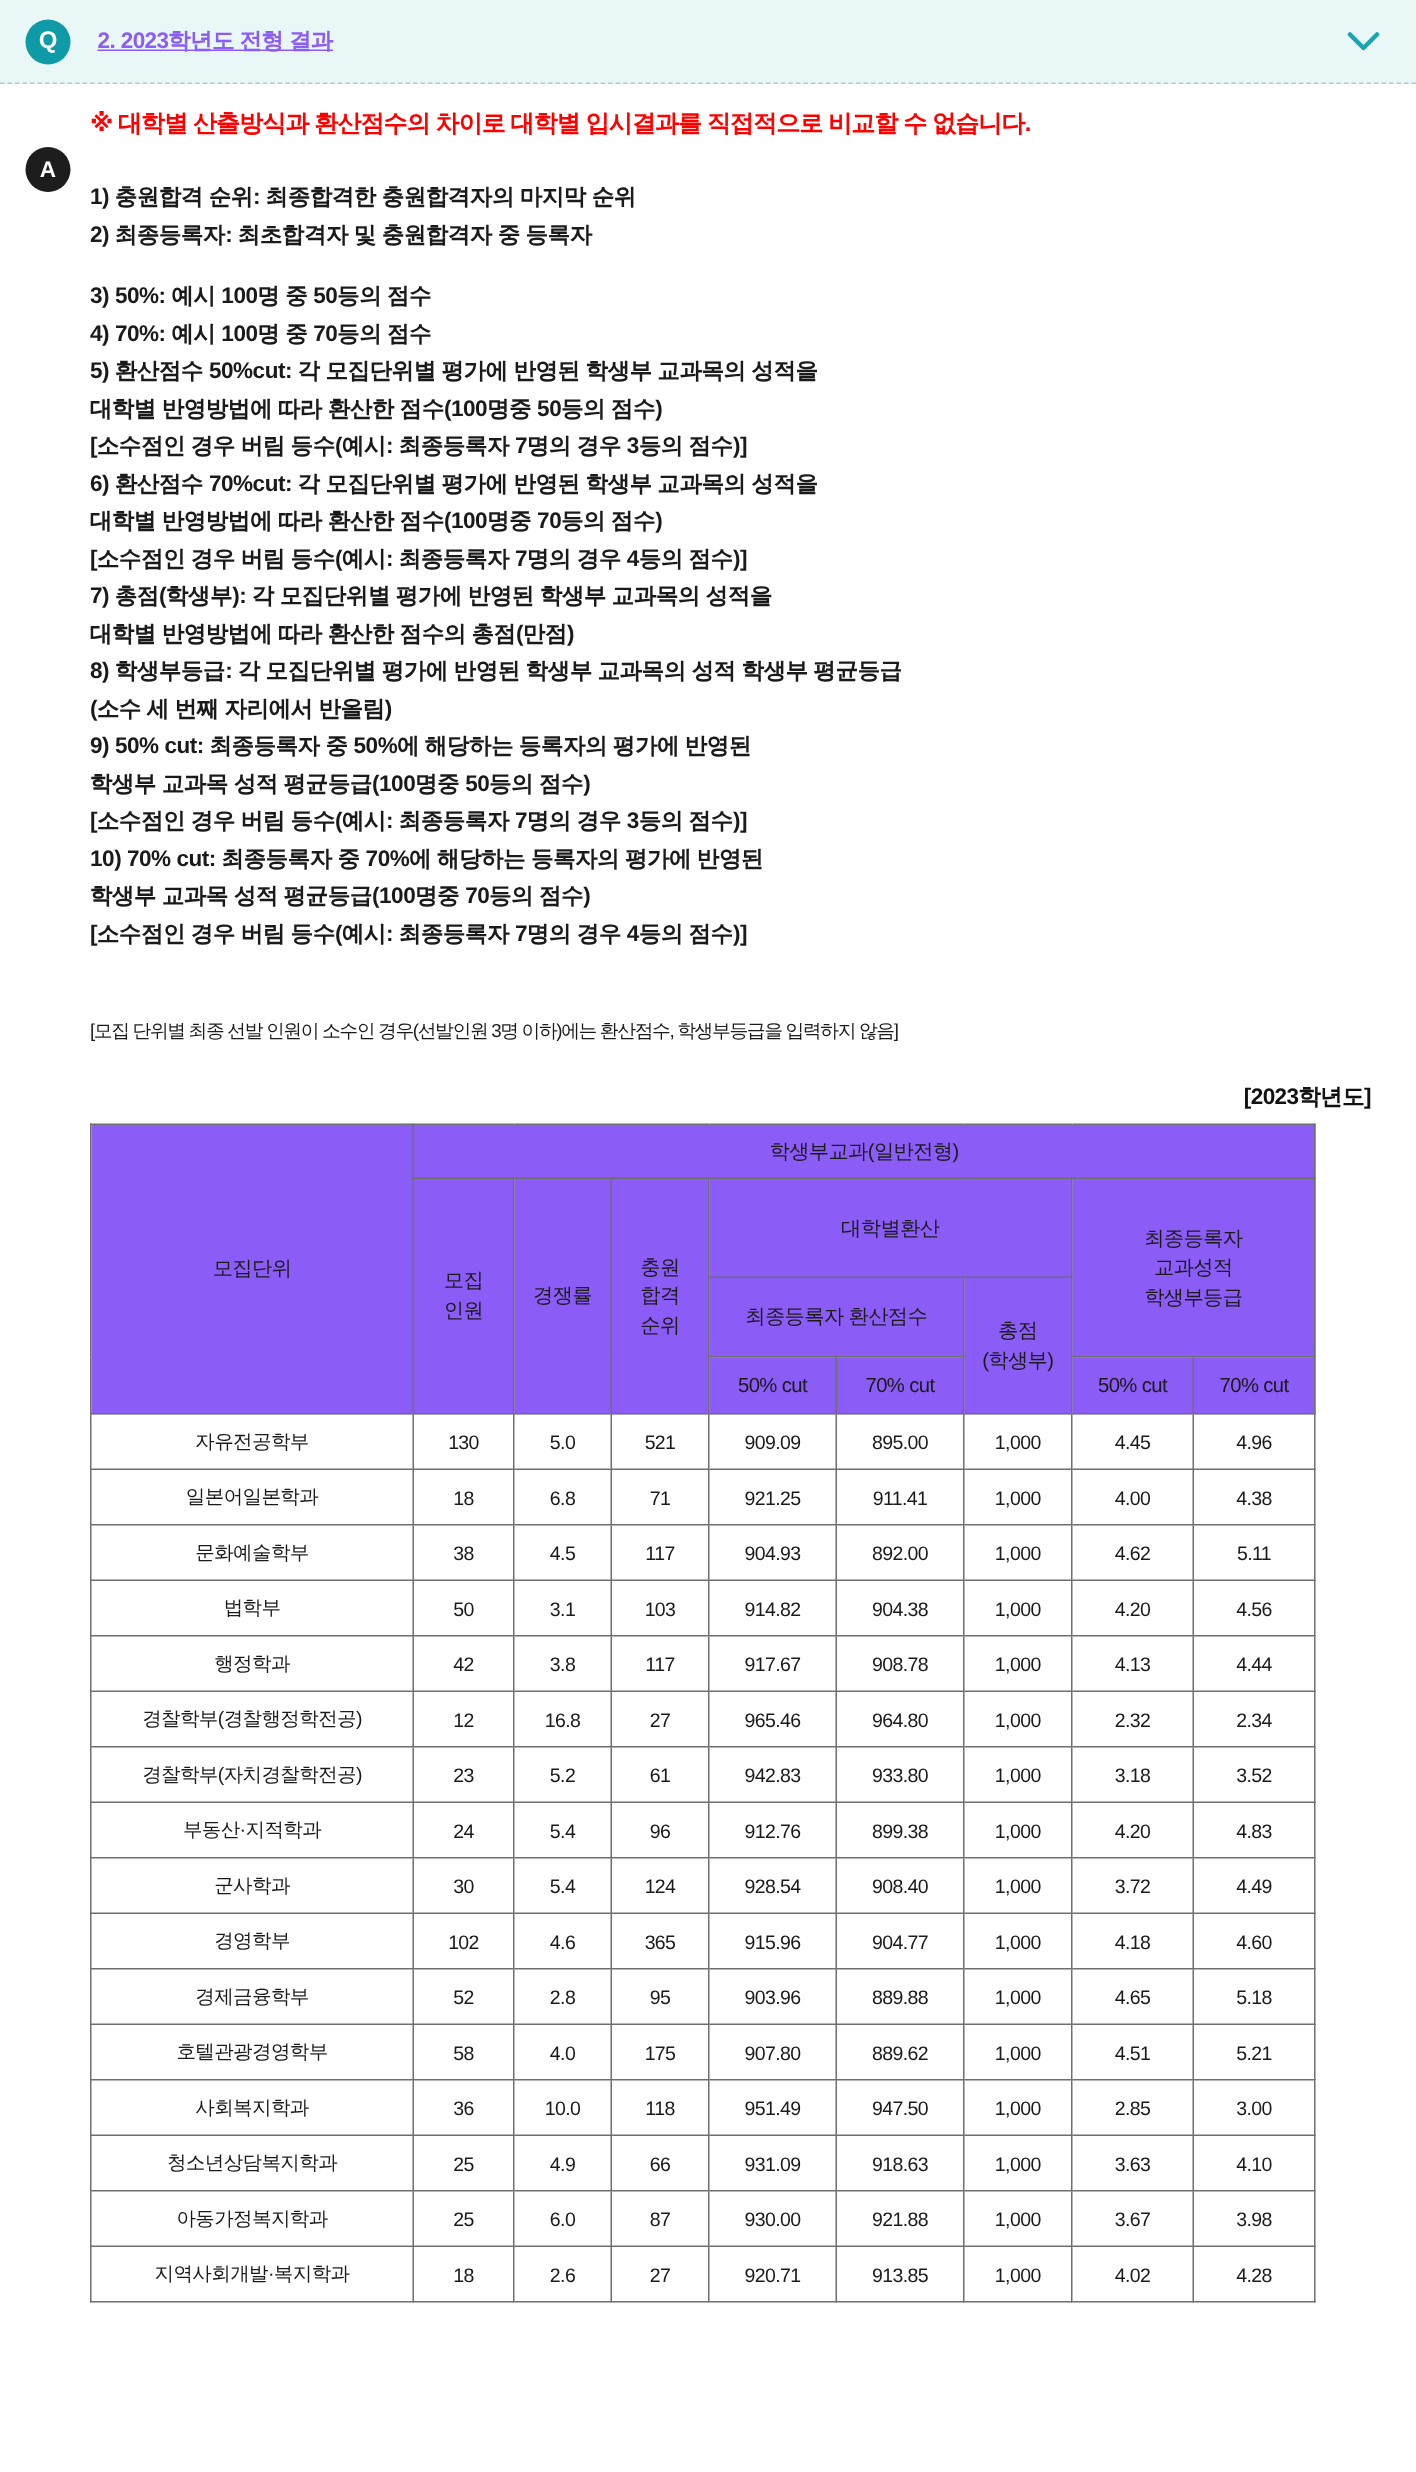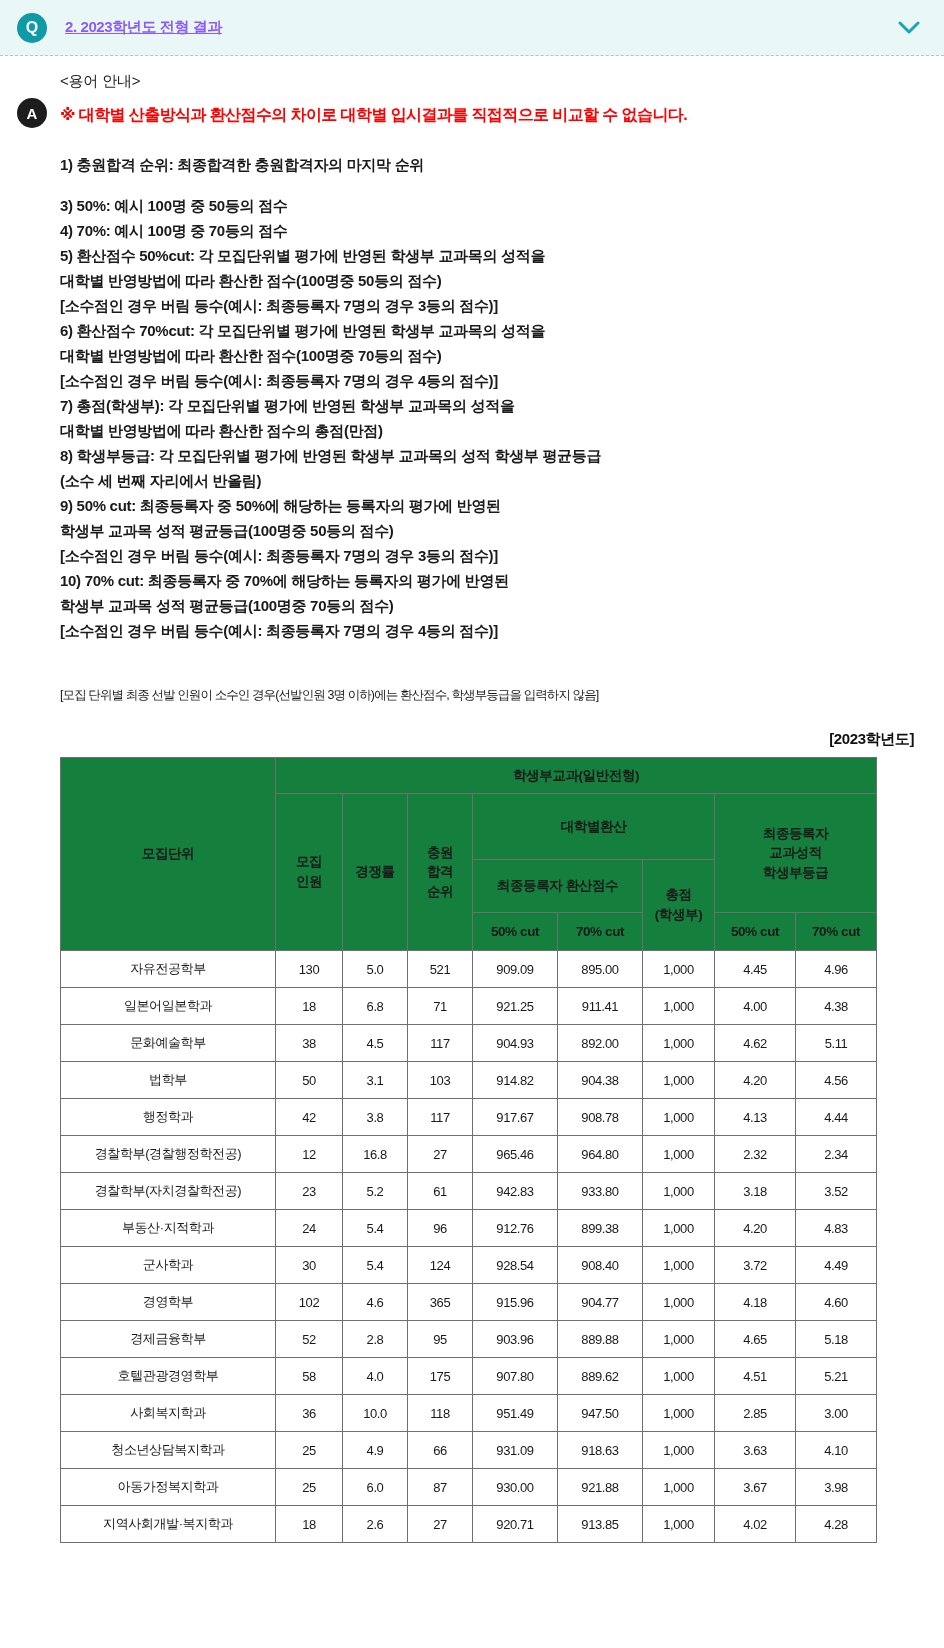--- a/index.html
+++ b/index.html
@@ -129,22 +129,22 @@
     color: #1a1a1a;
   }
   table.result th, table.result td {
     border: 1px solid #6f6f6f;
     padding: 0;
     text-align: center;
     vertical-align: middle;
     letter-spacing: -0.4px;
   }
   table.result thead th {
-    background: #15803d;
-    font-weight: bold;
+    background: #8b5cf6;
+    font-weight: normal;
     font-size: 13.5px;
     line-height: 1.45;
   }
   th.h-unit      { height: 36px; }
   th.h-group     { height: 66px; }
   th.h-sub       { height: 53px; }
   th.h-cut       { height: 38px; font-size: 13px; }
   th.h-cut-small { height: 38px; font-size: 11.5px; letter-spacing: -0.6px; }
   th.v-stack     { line-height: 1.5; }
   th.tall-vert   { line-height: 1.85; font-size: 13.5px; }
@@ -173,26 +173,26 @@
       <path d="M2 2 L11 11 L20 2" fill="none" stroke="#19a6b3" stroke-width="3" stroke-linecap="round" stroke-linejoin="round"></path>
     </svg>
   </div>
 </div>
 
 <div class="faq-body">
   <div class="a-badge">A</div>
 
   <div class="content">
 
-    <div class="term-label">&lt;용어 안내&gt;</div>
 
     <div class="warn-line">※ 대학별 산출방식과 환산점수의 차이로 대학별 입시결과를 직접적으로 비교할 수 없습니다.</div>
 
     <div>
       <div class="note-line">1) 충원합격 순위: 최종합격한 충원합격자의 마지막 순위</div>
+      <div class="note-line">2) 최종등록자: 최초합격자 및 충원합격자 중 등록자</div>
     </div>
 
     <div class="gap-sm"></div>
 
     <div>
       <div class="note-line">3) 50%: 예시 100명 중 50등의 점수</div>
       <div class="note-line">4) 70%: 예시 100명 중 70등의 점수</div>
       <div class="note-line">5) 환산점수 50%cut: 각 모집단위별 평가에 반영된 학생부 교과목의 성적을</div>
       <div class="note-line">대학별 반영방법에 따라 환산한 점수(100명중 50등의 점수)</div>
       <div class="note-line">[소수점인 경우 버림 등수(예시: 최종등록자 7명의 경우 3등의 점수)]</div>

